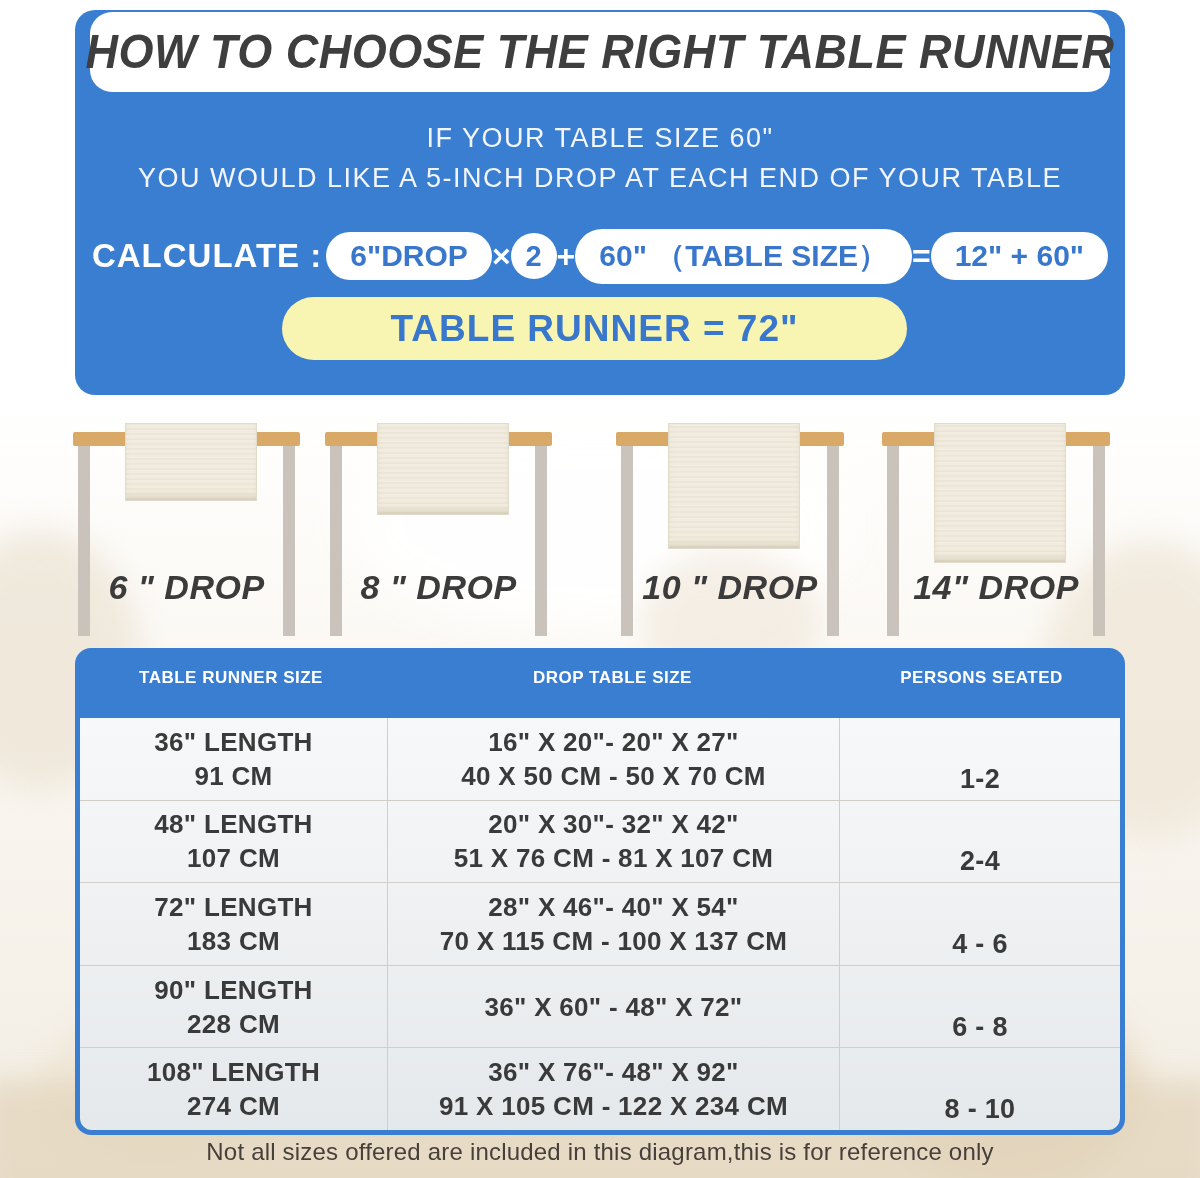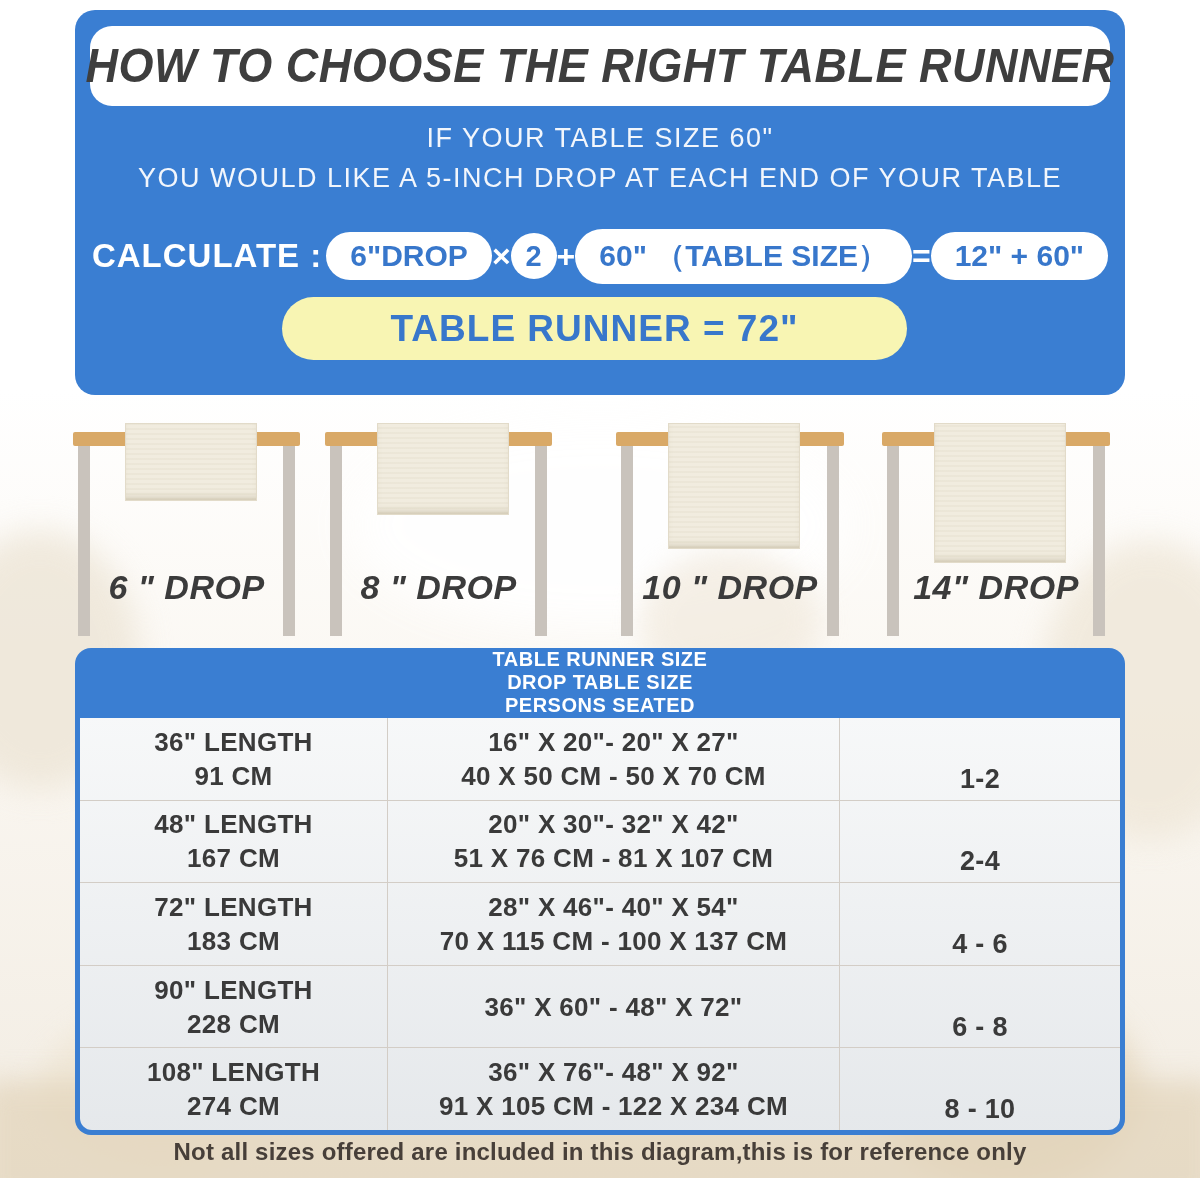--- a/index.html
+++ b/index.html
@@ -16,21 +16,21 @@
   .bd.s2 { left:1040px; top:150px; width:220px; height:300px; background:#efe7d8; filter:blur(16px); opacity:.8; }
   .bd.s3 { left:-20px; top:690px; width:1240px; height:130px; background:#e3d5bc; filter:blur(14px); opacity:.75; border-radius:20px; }
   .bd.s4 { left:880px; top:600px; width:260px; height:200px; background:#e0d0b2; filter:blur(16px); opacity:.7; }
   .bd.s5 { left:40px; top:620px; width:240px; height:160px; background:#ede3cf; filter:blur(14px); opacity:.6; }
   .bd.s6 { left:350px; top:30px; width:500px; height:210px; background:#ffffff; filter:blur(22px); opacity:.9; }
   .bd.s7 { left:640px; top:160px; width:180px; height:140px; background:#f1e9dc; filter:blur(14px); opacity:.7; }
 
   
   .hero { position:absolute; left:75px; top:10px; width:1050px; height:385px;
     background:#3a7ed2; border-radius:20px; }
-  .title-box { position:absolute; left:15px; top:16px; width:1020px; height:80px;
+  .title-box { position:absolute; left:15px; top:2px; width:1020px; height:80px;
     background:#ffffff; border-radius:22px; display:flex; align-items:center; justify-content:center; }
   .title-text { font-size:45px; font-weight:bold; font-style:italic; letter-spacing:.5px;
     color:#3e3e3e; white-space:nowrap; transform:scaleY(1.08); }
   .hero-sub { position:absolute; top:112px; left:0; width:100%; text-align:center; color:#f2f6fc; }
   .hero-sub .sub1 { font-size:27px; letter-spacing:1.5px; line-height:32px; margin-bottom:8px; }
   .hero-sub .sub2 { font-size:27px; letter-spacing:1.5px; line-height:32px; }
   .calc-row { position:absolute; top:218px; left:0; width:100%; height:56px;
     display:flex; align-items:center; justify-content:center; }
   .calc-label { color:#ffffff; font-weight:bold; font-size:33px; letter-spacing:1px; margin-right:4px; }
   .pill { background:#ffffff; color:#3877cb; font-weight:bold; font-size:30px;
@@ -60,37 +60,37 @@
   .fig.f2 .runner { height:90px; }
   .fig.f3 .runner { height:124px; }
   .fig.f4 .runner { height:138px; }
   .fig .drop-label { position:absolute; top:148px; left:0; width:100%; text-align:center;
     font-size:34px; font-weight:bold; font-style:italic; color:#3b3b3b; letter-spacing:.5px; }
 
   
   .size-panel { position:absolute; left:75px; top:648px; width:1050px; height:487px;
     background:#3a7ed2; border-radius:16px; }
   .size-header { position:absolute; top:0; left:0; width:100%; height:60px; display:flex;
-    align-items:center; color:#ffffff; font-weight:bold; font-size:20px; letter-spacing:.5px; text-align:center;flex-direction:column; }
+    align-items:center; color:#ffffff; font-weight:bold; font-size:17px; letter-spacing:.5px; text-align:center; }
   .size-header .h1 { width:312px; } .size-header .h2 { width:451px; } .size-header .h3 { flex:1; }
   .size-body { position:absolute; left:5px; top:70px; width:1040px; height:412px;
     background:linear-gradient(180deg, rgba(253,252,250,.97) 0%, rgba(248,244,238,.90) 100%);
     border-radius:0 0 12px 12px; display:flex; flex-direction:column; overflow:hidden; }
   .size-row { flex:1; display:flex; }
   .size-row + .size-row { border-top:1px solid #d3cdc6; }
   .cell { height:100%; display:flex; flex-direction:column; align-items:center; justify-content:center; text-align:center; }
   .cell.c1 { width:307px; border-right:1px solid #d3cdc6; }
   .cell.c2 { width:451px; border-right:1px solid #d3cdc6; }
   .cell.c3 { flex:1;margin-top:20px; }
   .cell .line { font-size:26px; font-weight:bold; color:#3a3a3a; line-height:34px; letter-spacing:.3px; }
   .cell.c3 .line { font-size:27px; }
 
   
   .footer-note { position:absolute; left:0; top:1138px; width:1200px; text-align:center;
-    font-size:24px; font-weight:bold; color:#473f39; letter-spacing:.2px; }
+    font-size:24px; font-weight:normal; color:#473f39; letter-spacing:.2px; }
 </style>
 </head>
 <body>
 
 <div class="backdrop">
   <div class="bd s1"></div>
   <div class="bd s2"></div>
   <div class="bd s6"></div>
   <div class="bd s7"></div>
   <div class="bd s4"></div>
@@ -168,21 +168,21 @@
         <div class="line">40 X 50 CM - 50 X 70 CM</div>
       </div>
       <div class="cell c3">
         <div class="line">1-2</div>
       </div>
     </div>
 
     <div class="size-row">
       <div class="cell c1">
         <div class="line">48" LENGTH</div>
-        <div class="line">167 CM</div>
+        <div class="line">107 CM</div>
       </div>
       <div class="cell c2">
         <div class="line">20" X 30"- 32" X 42"</div>
         <div class="line">51 X 76 CM - 81 X 107 CM</div>
       </div>
       <div class="cell c3">
         <div class="line">2-4</div>
       </div>
     </div>
 

